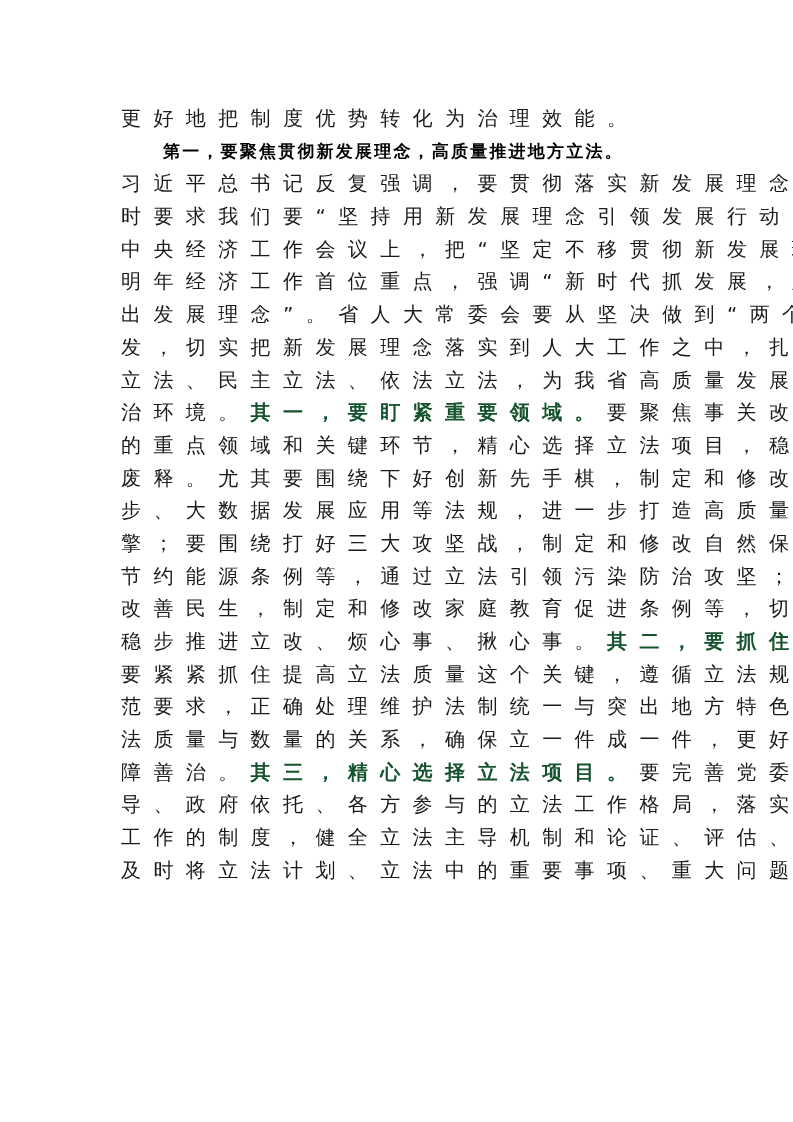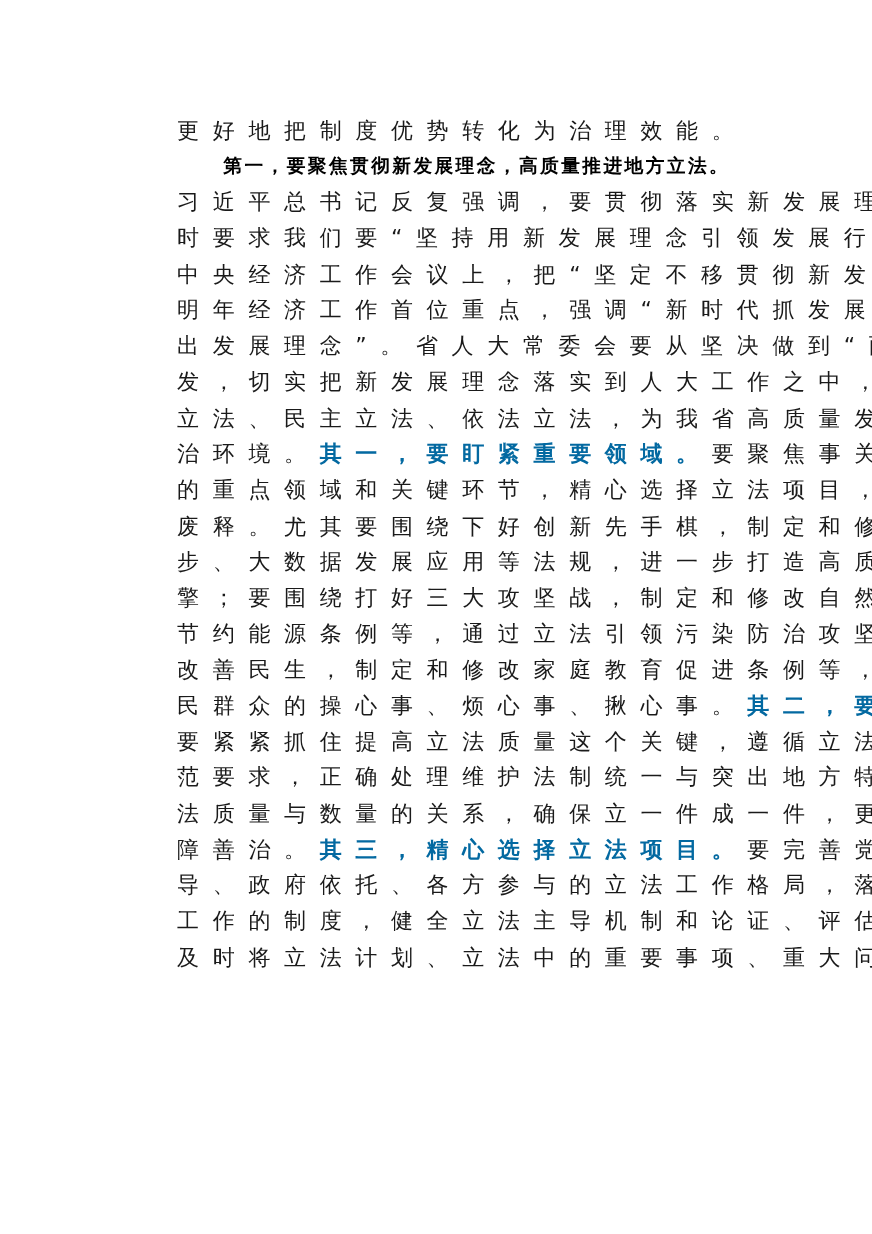--- a/index.html
+++ b/index.html
@@ -1,24 +1,24 @@
 <!DOCTYPE html>
 <html><head>
 <meta charset="utf-8">
 <style>
   html, body { margin:0; padding:0; background:#ffffff; }
   body { width:793px; height:1122px; position:relative; overflow:hidden; }
   .page {
     position:absolute; left:121px; top:102px; width:560px;
     font-family: "DejaVu Sans", "Liberation Sans", sans-serif;
-    font-size:20px; line-height:32.7px; color:#1a1a1a;margin-left:40px;
+    font-size:20px; line-height:32.7px; color:#1a1a1a;
   }
   .line { display:block; height:32.7px; white-space:nowrap; letter-spacing:12.4px; }
   .line.head { letter-spacing:2.2px; padding-left:42px; font-weight:bold; color:#000; font-size:17px; }
-  .b { font-weight:bold; color:#0369a1; }
+  .b { font-weight:bold; color:#14532d; }
 </style>
 </head>
 <body>
 
 <div class="page">
   <span class="line">更好地把制度优势转化为治理效能。</span>
   <span class="line head">第一，要聚焦贯彻新发展理念，高质量推进地方立法。</span>
   <span class="line">习近平总书记反复强调，要贯彻落实新发展理念，视察安徽</span>
   <span class="line">时要求我们要“坚持用新发展理念引领发展行动”；这次在</span>
   <span class="line">中央经济工作会议上，把“坚定不移贯彻新发展理念”作为</span>
@@ -26,21 +26,21 @@
   <span class="line">出发展理念”。省人大常委会要从坚决做到“两个维护”出</span>
   <span class="line">发，切实把新发展理念落实到人大工作之中，扎实推进科学</span>
   <span class="line">立法、民主立法、依法立法，为我省高质量发展营造良好法</span>
   <span class="line"><span>治环境。</span><span class="b">其一，要盯紧重要领域。</span><span>要聚焦事关改革发展全局</span></span>
   <span class="line">的重点领域和关键环节，精心选择立法项目，稳步推进立改</span>
   <span class="line">废释。尤其要围绕下好创新先手棋，制定和修改科学技术进</span>
   <span class="line">步、大数据发展应用等法规，进一步打造高质量发展的主引</span>
   <span class="line">擎；要围绕打好三大攻坚战，制定和修改自然保护区条例、</span>
   <span class="line">节约能源条例等，通过立法引领污染防治攻坚；要围绕保障</span>
   <span class="line">改善民生，制定和修改家庭教育促进条例等，切实解决好人</span>
-  <span class="line"><span>民群众的操心事、烦心事、揪心事。</span><span class="b">其二，要抓住关键所在。</span><span></span></span>
+  <span class="line"><span>稳步推进立改、烦心事、揪心事。</span><span class="b">其二，要抓住关键所在。</span><span></span></span>
   <span class="line">要紧紧抓住提高立法质量这个关键，遵循立法规律，把握规</span>
   <span class="line">范要求，正确处理维护法制统一与突出地方特色的关系、立</span>
   <span class="line">法质量与数量的关系，确保立一件成一件，更好地以良法保</span>
   <span class="line"><span>障善治。</span><span class="b">其三，精心选择立法项目。</span><span>要完善党委领导、人大主</span></span>
   <span class="line">导、政府依托、各方参与的立法工作格局，落实党领导立法</span>
   <span class="line">工作的制度，健全立法主导机制和论证、评估、听证等制度，</span>
   <span class="line">及时将立法计划、立法中的重要事项、重大问题，报请省委</span>
 </div>
 
 </body></html>

